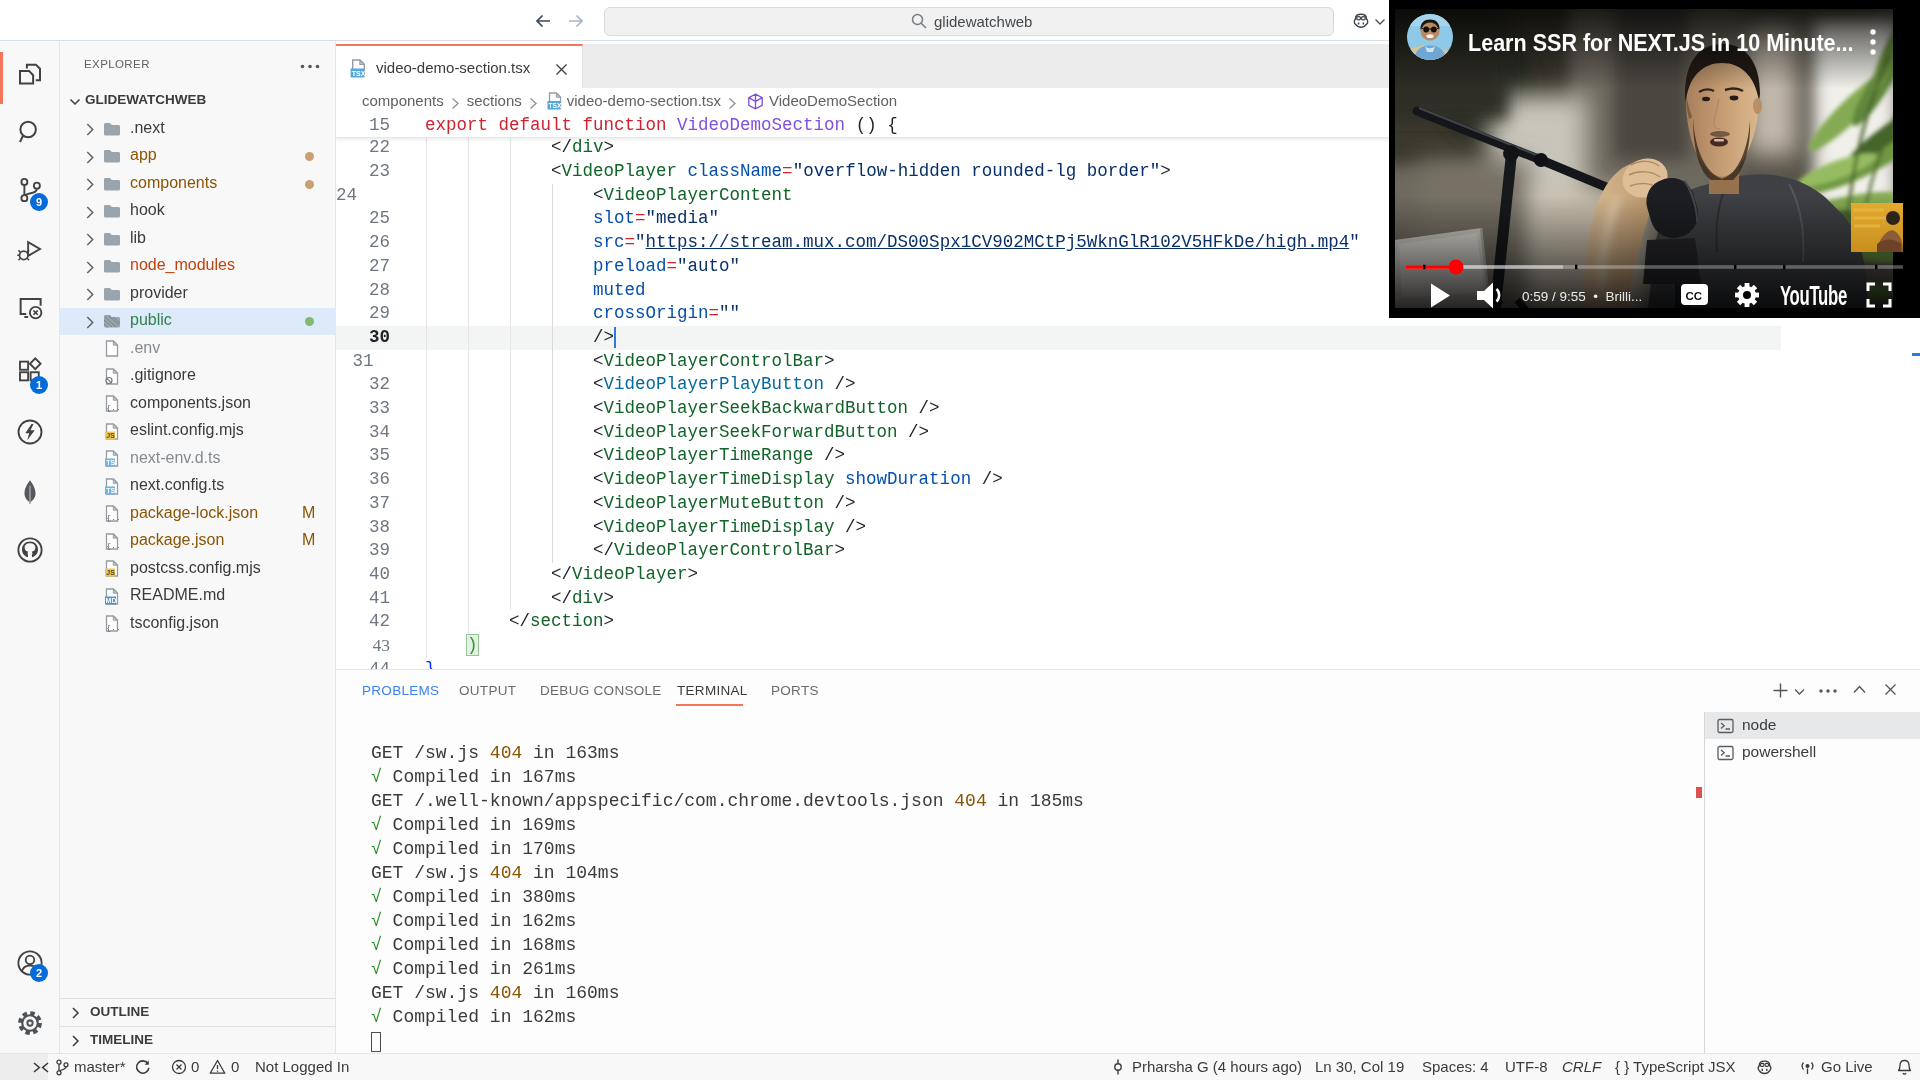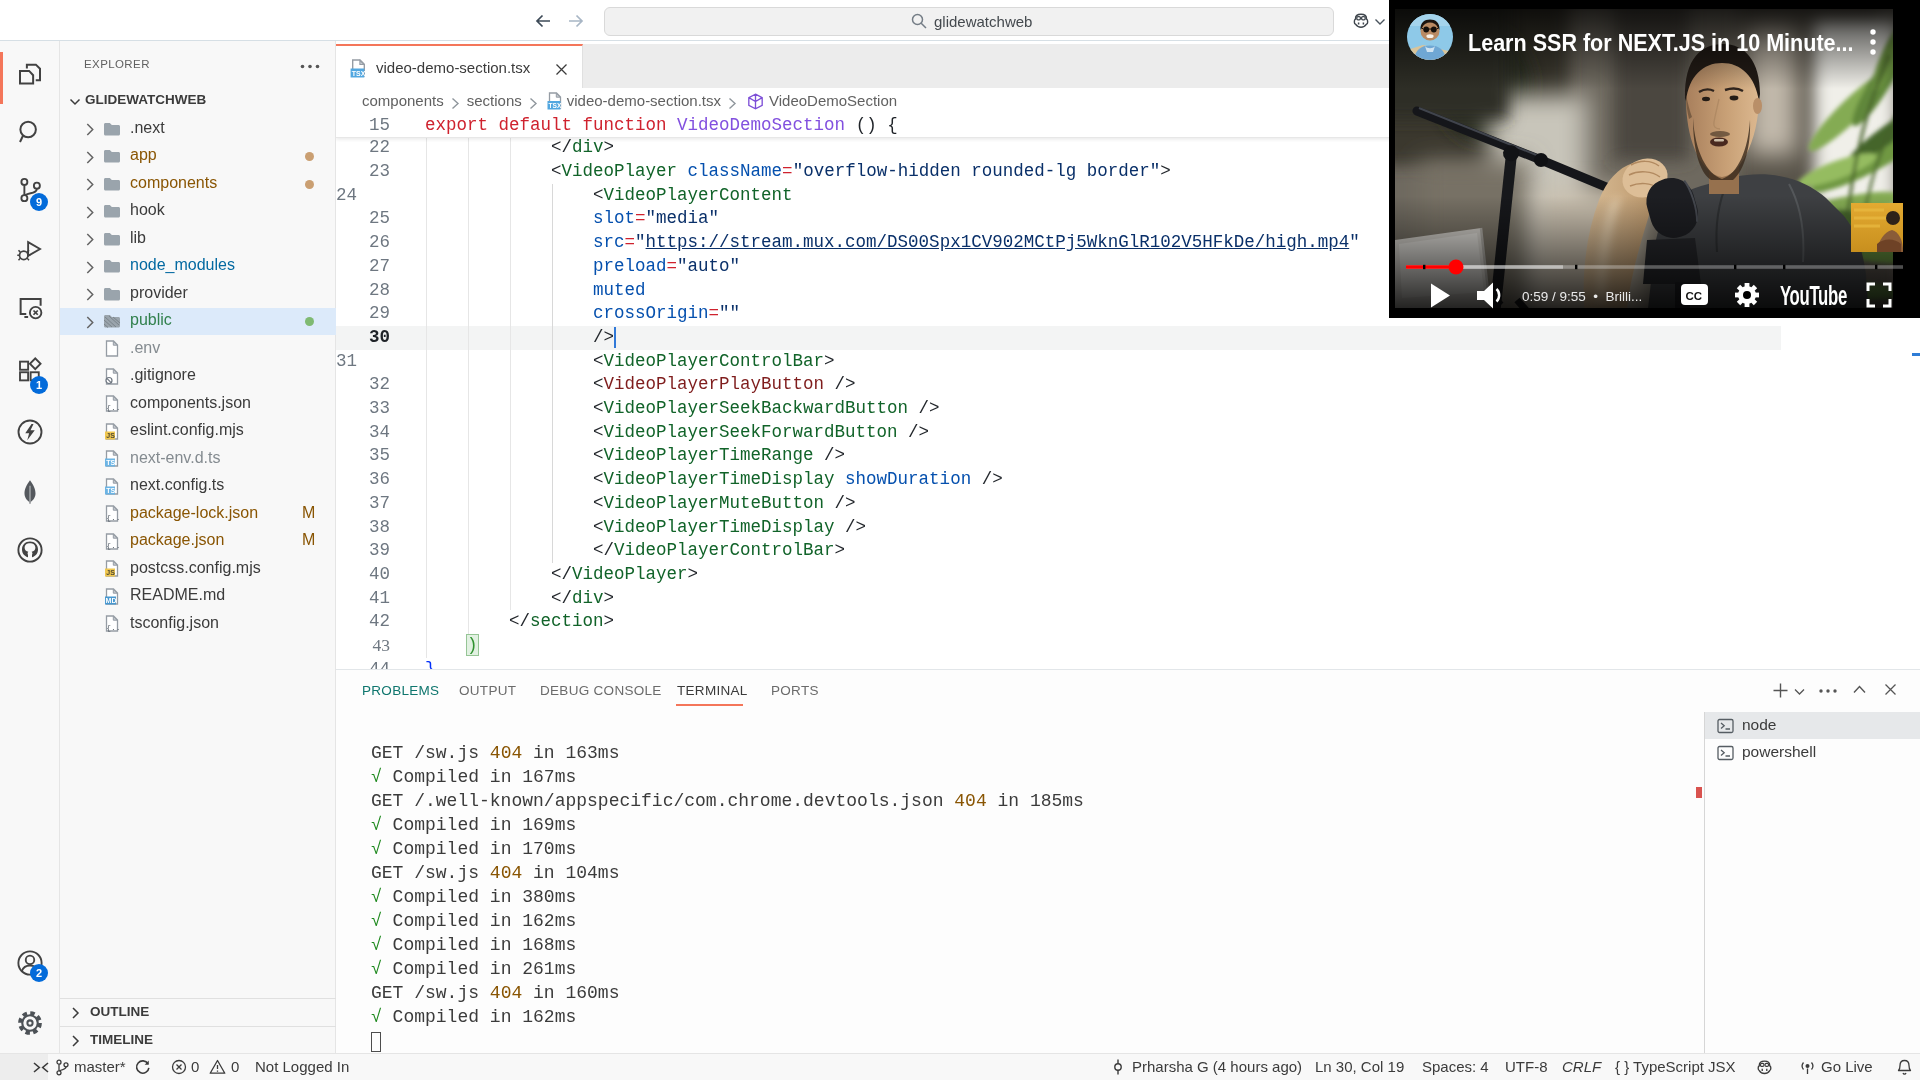--- a/index.html
+++ b/index.html
@@ -188,21 +188,21 @@
         </svg>
         <div class="ab" style="left:70px;top:3.5px;color:#3b3b3b;">lib</div>
       </div>
 <div class="ab" style="left:0;top:137.5px;width:276px;height:27.5px;">
         <svg class="ab" style="left:26px;top:8px;" width="8" height="13" viewBox="0 0 7 12">
           <path d="M1 1 L6 6 L1 11" stroke="#646464" stroke-width="1.4" fill="none"></path>
         </svg>
         <svg class="ab" style="left:43px;top:5.5px;" width="18" height="17" viewBox="0 0 18 17">
           <use href="#folder"></use>
         </svg>
-        <div class="ab" style="left:70px;top:3.5px;color:#0369a1;">node_modules</div>
+        <div class="ab" style="left:70px;top:3.5px;color:#c2410c;">node_modules</div>
       </div>
 <div class="ab" style="left:0;top:165.0px;width:276px;height:27.5px;">
         <svg class="ab" style="left:26px;top:8px;" width="8" height="13" viewBox="0 0 7 12">
           <path d="M1 1 L6 6 L1 11" stroke="#646464" stroke-width="1.4" fill="none"></path>
         </svg>
         <svg class="ab" style="left:43px;top:5.5px;" width="18" height="17" viewBox="0 0 18 17">
           <use href="#folder"></use>
         </svg>
         <div class="ab" style="left:70px;top:3.5px;color:#3b3b3b;">provider</div>
       </div>
@@ -365,24 +365,24 @@
 <div class="ab mono" style="left:0;top:190.1px;width:54px;text-align:right;font-size:17.5px;line-height:23.7px;color:#6e7781;">26</div>
 <div class="ab mono" style="left:89px;top:190.1px;font-size:17.5px;line-height:23.7px;white-space:pre;color:#1f2328;">                <span style="color:#0550ae;">src</span><span style="color:#cf222e;">=</span><span style="color:#0a3069;">"</span><span style="color:#0a3069;text-decoration:underline;">https://stream.mux.com/DS00Spx1CV902MCtPj5WknGlR102V5HFkDe/high.mp4</span><span style="color:#0a3069;">"</span></div>
 <div class="ab mono" style="left:0;top:213.8px;width:54px;text-align:right;font-size:17.5px;line-height:23.7px;color:#6e7781;">27</div>
 <div class="ab mono" style="left:89px;top:213.8px;font-size:17.5px;line-height:23.7px;white-space:pre;color:#1f2328;">                <span style="color:#0550ae;">preload</span><span style="color:#cf222e;">=</span><span style="color:#0a3069;">"auto"</span></div>
 <div class="ab mono" style="left:0;top:237.5px;width:54px;text-align:right;font-size:17.5px;line-height:23.7px;color:#6e7781;">28</div>
 <div class="ab mono" style="left:89px;top:237.5px;font-size:17.5px;line-height:23.7px;white-space:pre;color:#1f2328;">                <span style="color:#0550ae;">muted</span></div>
 <div class="ab mono" style="left:0;top:261.2px;width:54px;text-align:right;font-size:17.5px;line-height:23.7px;color:#6e7781;">29</div>
 <div class="ab mono" style="left:89px;top:261.2px;font-size:17.5px;line-height:23.7px;white-space:pre;color:#1f2328;">                <span style="color:#0550ae;">crossOrigin</span><span style="color:#cf222e;">=</span><span style="color:#0a3069;">""</span></div>
 <div class="ab mono" style="left:0;top:284.9px;width:54px;text-align:right;font-size:17.5px;line-height:23.7px;color:#1f2328;font-weight:bold;">30</div>
 <div class="ab mono" style="left:89px;top:284.9px;font-size:17.5px;line-height:23.7px;white-space:pre;color:#1f2328;">                <span style="color:#1f2328;">/&gt;</span></div>
-<div class="ab mono" style="left:0;top:308.6px;width:54px;text-align:left;font-size:17.5px;line-height:23.7px;color:#6e7781;">31</div>
+<div class="ab mono" style="left:0;top:308.6px;width:54px;text-align:center;font-size:17.5px;line-height:23.7px;color:#6e7781;">31</div>
 <div class="ab mono" style="left:89px;top:308.6px;font-size:17.5px;line-height:23.7px;white-space:pre;color:#1f2328;">                <span style="color:#1f2328;">&lt;</span><span style="color:#116329;">VideoPlayerControlBar</span><span style="color:#1f2328;">&gt;</span></div>
 <div class="ab mono" style="left:0;top:332.3px;width:54px;text-align:right;font-size:17.5px;line-height:23.7px;color:#6e7781;">32</div>
-<div class="ab mono" style="left:89px;top:332.3px;font-size:17.5px;line-height:23.7px;white-space:pre;color:#1f2328;">                <span style="color:#1f2328;">&lt;</span><span style="color:#7f1d1d;">VideoPlayerPlayButton</span><span style="color:#1f2328;"> /&gt;</span></div>
+<div class="ab mono" style="left:89px;top:332.3px;font-size:17.5px;line-height:23.7px;white-space:pre;color:#1f2328;">                <span style="color:#1f2328;">&lt;</span><span style="color:#0369a1;">VideoPlayerPlayButton</span><span style="color:#1f2328;"> /&gt;</span></div>
 <div class="ab mono" style="left:0;top:356.0px;width:54px;text-align:right;font-size:17.5px;line-height:23.7px;color:#6e7781;">33</div>
 <div class="ab mono" style="left:89px;top:356.0px;font-size:17.5px;line-height:23.7px;white-space:pre;color:#1f2328;">                <span style="color:#1f2328;">&lt;</span><span style="color:#116329;">VideoPlayerSeekBackwardButton</span><span style="color:#1f2328;"> /&gt;</span></div>
 <div class="ab mono" style="left:0;top:379.7px;width:54px;text-align:right;font-size:17.5px;line-height:23.7px;color:#6e7781;">34</div>
 <div class="ab mono" style="left:89px;top:379.7px;font-size:17.5px;line-height:23.7px;white-space:pre;color:#1f2328;">                <span style="color:#1f2328;">&lt;</span><span style="color:#116329;">VideoPlayerSeekForwardButton</span><span style="color:#1f2328;"> /&gt;</span></div>
 <div class="ab mono" style="left:0;top:403.4px;width:54px;text-align:right;font-size:17.5px;line-height:23.7px;color:#6e7781;">35</div>
 <div class="ab mono" style="left:89px;top:403.4px;font-size:17.5px;line-height:23.7px;white-space:pre;color:#1f2328;">                <span style="color:#1f2328;">&lt;</span><span style="color:#116329;">VideoPlayerTimeRange</span><span style="color:#1f2328;"> /&gt;</span></div>
 <div class="ab mono" style="left:0;top:427.1px;width:54px;text-align:right;font-size:17.5px;line-height:23.7px;color:#6e7781;">36</div>
 <div class="ab mono" style="left:89px;top:427.1px;font-size:17.5px;line-height:23.7px;white-space:pre;color:#1f2328;">                <span style="color:#1f2328;">&lt;</span><span style="color:#116329;">VideoPlayerTimeDisplay</span> <span style="color:#0550ae;">showDuration</span><span style="color:#1f2328;"> /&gt;</span></div>
 <div class="ab mono" style="left:0;top:450.8px;width:54px;text-align:right;font-size:17.5px;line-height:23.7px;color:#6e7781;">37</div>
 <div class="ab mono" style="left:89px;top:450.8px;font-size:17.5px;line-height:23.7px;white-space:pre;color:#1f2328;">                <span style="color:#1f2328;">&lt;</span><span style="color:#116329;">VideoPlayerMuteButton</span><span style="color:#1f2328;"> /&gt;</span></div>
@@ -398,21 +398,21 @@
 <div class="ab mono" style="left:89px;top:569.3px;font-size:17.5px;line-height:23.7px;white-space:pre;color:#1f2328;">        <span style="color:#1f2328;">&lt;/</span><span style="color:#116329;">section</span><span style="color:#1f2328;">&gt;</span></div>
 <div class="ab mono" style="left:0;top:593.0px;width:54px;text-align:right;font-size:17.5px;line-height:23.7px;color:#6e7781;font-family:Liberation Serif, serif;">43</div>
 <div class="ab mono" style="left:89px;top:593.0px;font-size:17.5px;line-height:23.7px;white-space:pre;color:#1f2328;">    <span style="color:#319331;background:#e2f1e2;box-shadow:0 0 0 1px #96c596;">)</span></div>
 <div class="ab mono" style="left:0;top:616.7px;width:54px;text-align:right;font-size:17.5px;line-height:23.7px;color:#6e7781;">44</div>
 <div class="ab mono" style="left:89px;top:616.7px;font-size:17.5px;line-height:23.7px;white-space:pre;color:#1f2328;"><span style="color:#0431fa;">}</span></div>
 <div class="ab" style="left:278px;top:286px;width:2px;height:21px;background:#3079d8;"></div>
 <div class="ab" style="left:1576px;top:312px;width:8px;height:3px;background:#2e7cd6;"></div>
 </div>
 
 <div class="ab" id="panel" style="left:336px;top:669px;width:1584px;height:384px;background:#fdfdfd;border-top:1px solid #e2e6e9;overflow:hidden;">
-<div class="ab" style="left:26px;top:13px;font-size:13.5px;color:#0f766e;letter-spacing:0.3px;">PROBLEMS</div>
+<div class="ab" style="left:26px;top:13px;font-size:13.5px;color:#3b82f6;letter-spacing:0.3px;">PROBLEMS</div>
 <div class="ab" style="left:123px;top:13px;font-size:13.5px;color:#6b6b6b;letter-spacing:0.3px;">OUTPUT</div>
 <div class="ab" style="left:204px;top:13px;font-size:13.5px;color:#6b6b6b;letter-spacing:0.3px;">DEBUG CONSOLE</div>
 <div class="ab" style="left:341px;top:13px;font-size:13.5px;color:#3b3b3b;letter-spacing:0.3px;">TERMINAL</div>
 <div class="ab" style="left:435px;top:13px;font-size:13.5px;color:#6b6b6b;letter-spacing:0.3px;">PORTS</div>
 <div class="ab" style="left:340px;top:34px;width:67px;height:1.5px;background:#f4765a;"></div>
 <svg class="ab" style="left:1436px;top:12px;" width="17" height="17" viewBox="0 0 17 17">
       <path d="M8.5 1.5 V15.5 M1.5 8.5 H15.5" stroke="#555" stroke-width="1.4"></path>
     </svg>
 <svg class="ab" style="left:1458px;top:18px;" width="11" height="8" viewBox="0 0 11 8">
       <path d="M1 1.5 L5.5 6 L10 1.5" stroke="#555" stroke-width="1.3" fill="none"></path>

